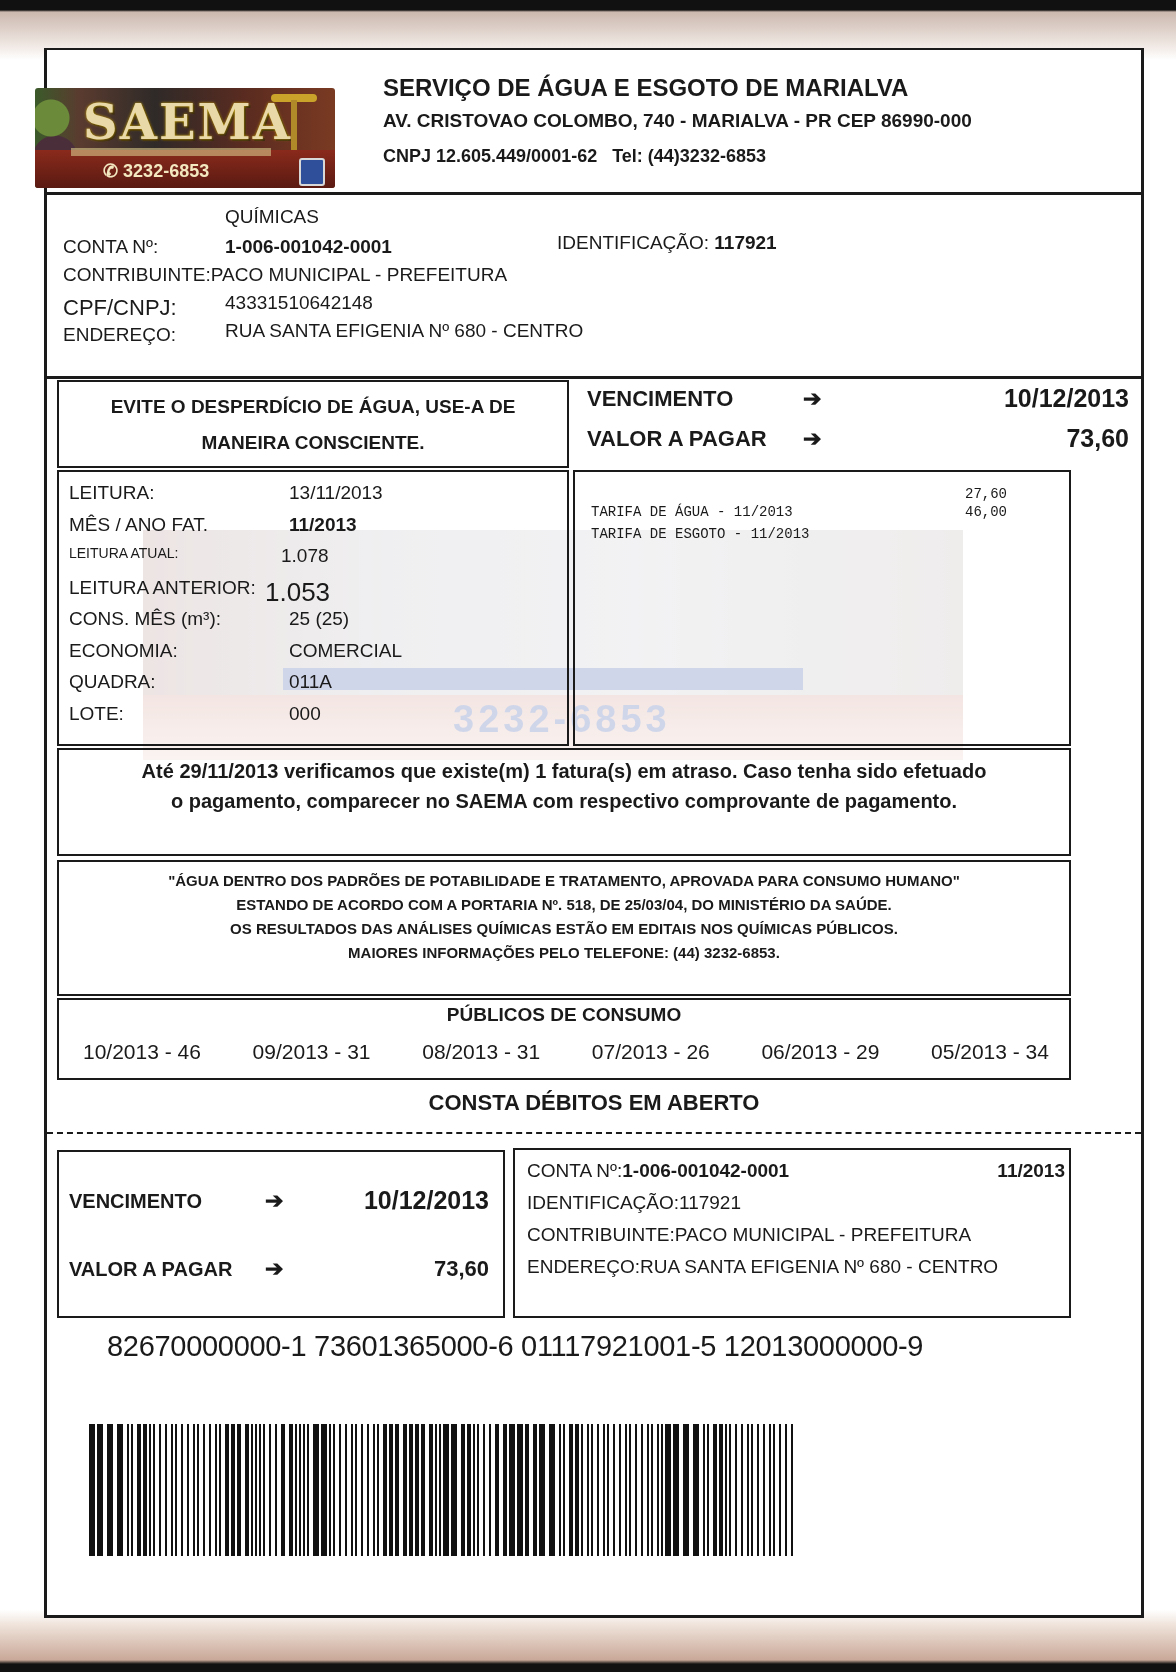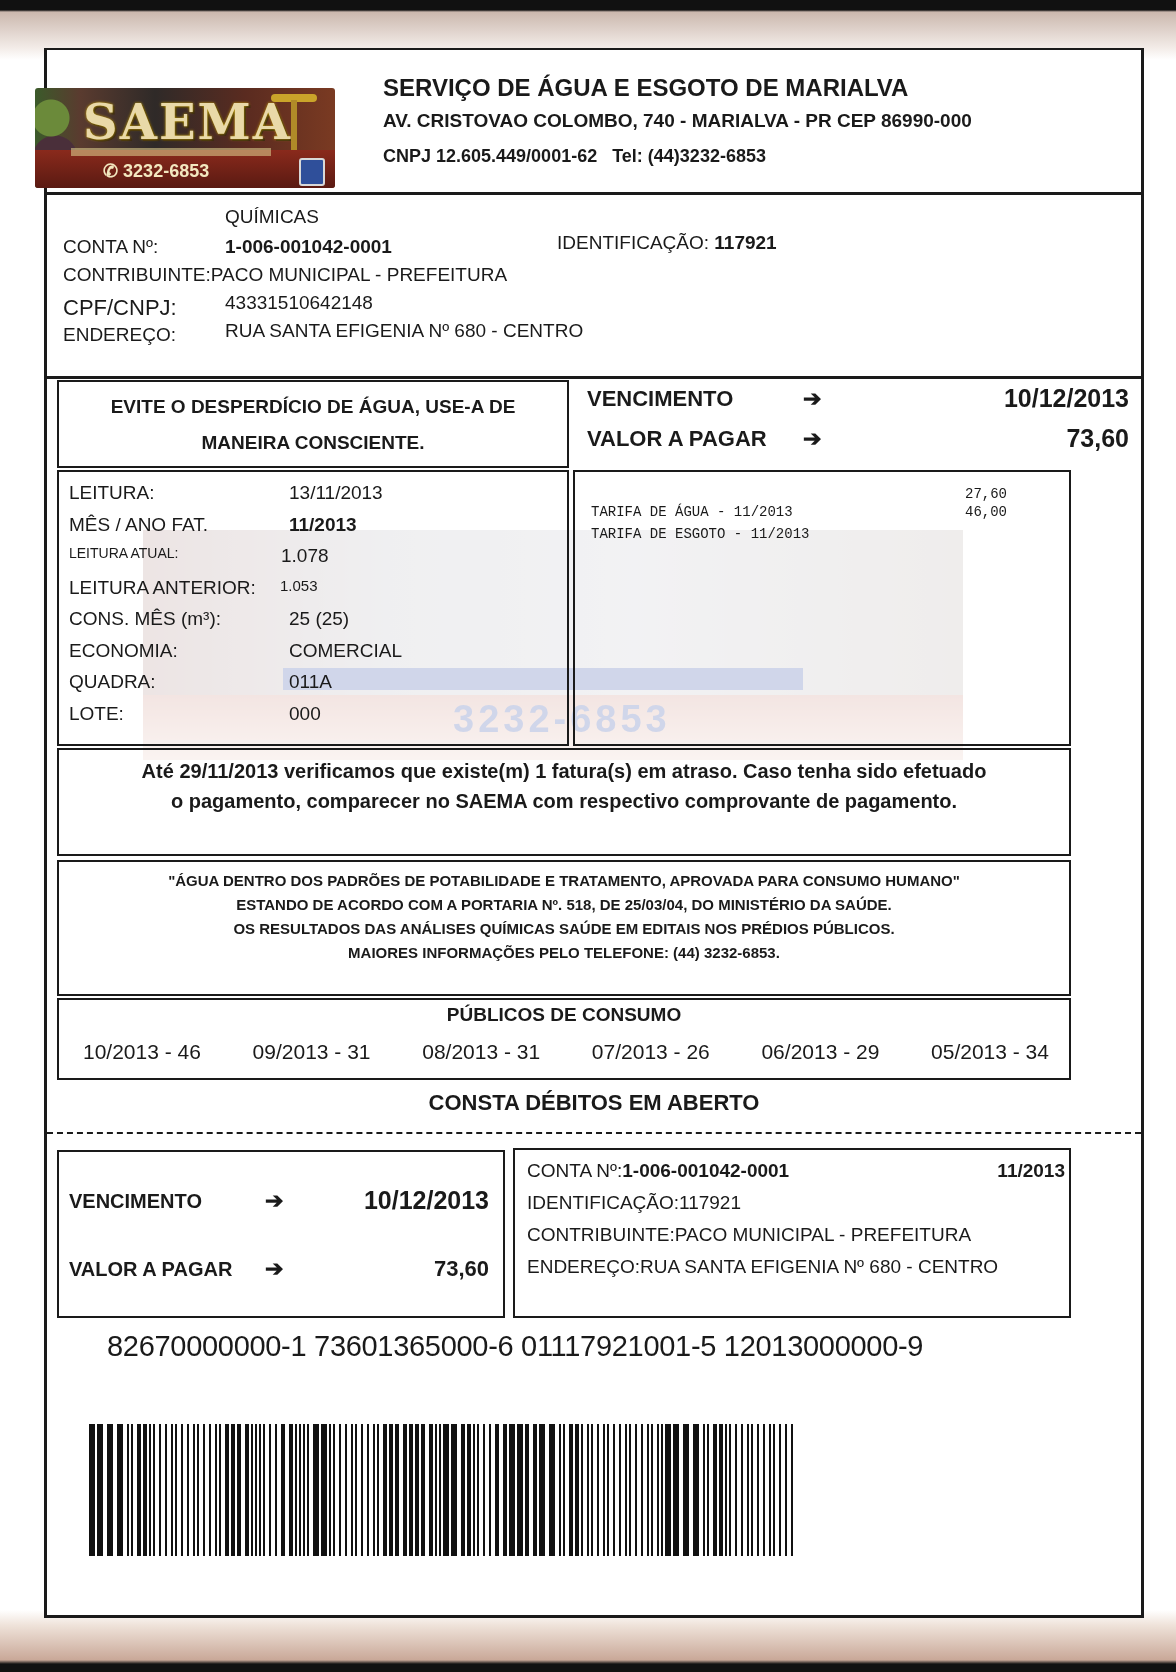--- a/index.html
+++ b/index.html
@@ -92,21 +92,21 @@
 
   <div class="box" style="left:10px; top:420px; width:512px; height:276px;">
     <div id="reading-rows">
         <div class="abs" style="left: 10px; top: 10px; font-size: 19px;">LEITURA:</div>
         <div class="abs" style="left: 230px; top: 10px; font-size: 19px;">13/11/2013</div>
         <div class="abs" style="left: 10px; top: 41.5px; font-size: 19px;">MÊS / ANO FAT.</div>
         <div class="abs b" style="left: 230px; top: 41.5px; font-size: 19px;">11/2013</div>
         <div class="abs" style="left: 10px; top: 73px; font-size: 14px;">LEITURA ATUAL:</div>
         <div class="abs" style="left: 222px; top: 73px; font-size: 19px;">1.078</div>
         <div class="abs" style="left: 10px; top: 104.5px; font-size: 19px;">LEITURA ANTERIOR:</div>
-        <div class="abs" style="left: 221px; top: 104.5px; font-size: 15px;">1.053</div>
+        <div class="abs" style="left: 206px; top: 104.5px; font-size: 26px;">1.053</div>
         <div class="abs" style="left: 10px; top: 136px; font-size: 19px;">CONS. MÊS (m³):</div>
         <div class="abs" style="left: 230px; top: 136px; font-size: 19px;">25 (25)</div>
         <div class="abs" style="left: 10px; top: 167.5px; font-size: 19px;">ECONOMIA:</div>
         <div class="abs" style="left: 230px; top: 167.5px; font-size: 19px;">COMERCIAL</div>
         <div class="abs" style="left: 10px; top: 199px; font-size: 19px;">QUADRA:</div>
         <div class="abs" style="left: 230px; top: 199px; font-size: 19px;">011A</div>
         <div class="abs" style="left: 10px; top: 230.5px; font-size: 19px;">LOTE:</div>
         <div class="abs" style="left: 230px; top: 230.5px; font-size: 19px;">000</div>
       </div>
   </div>
@@ -121,21 +121,21 @@
   </div>
 
   <div class="box" style="left:10px; top:698px; width:1014px; height:108px;">
     <div class="abs b" style="left:0; right:0; top:10px; text-align:center; font-size:20px;">Até 29/11/2013 verificamos que existe(m) 1 fatura(s) em atraso. Caso tenha sido efetuado</div>
     <div class="abs b" style="left:0; right:0; top:40px; text-align:center; font-size:20px;">o pagamento, comparecer no SAEMA com respectivo comprovante de pagamento.</div>
   </div>
 
   <div class="box" style="left:10px; top:810px; width:1014px; height:136px;">
     <div class="abs b" style="left:0; right:0; top:10px; text-align:center; font-size:15px;">"ÁGUA DENTRO DOS PADRÕES DE POTABILIDADE E TRATAMENTO, APROVADA PARA CONSUMO HUMANO"</div>
     <div class="abs b" style="left:0; right:0; top:34px; text-align:center; font-size:15px;">ESTANDO DE ACORDO COM A PORTARIA Nº. 518, DE 25/03/04, DO MINISTÉRIO DA SAÚDE.</div>
-    <div class="abs b" style="left:0; right:0; top:58px; text-align:center; font-size:15px;">OS RESULTADOS DAS ANÁLISES QUÍMICAS SAÚDE EM EDITAIS NOS PRÉDIOS PÚBLICOS.</div>
+    <div class="abs b" style="left:0; right:0; top:58px; text-align:center; font-size:15px;">OS RESULTADOS DAS ANÁLISES QUÍMICAS ESTÃO EM EDITAIS NOS QUÍMICAS PÚBLICOS.</div>
     <div class="abs b" style="left:0; right:0; top:82px; text-align:center; font-size:15px;">MAIORES INFORMAÇÕES PELO TELEFONE: (44) 3232-6853.</div>
   </div>
 
   <div class="box" style="left:10px; top:948px; width:1014px; height:82px;">
     <div class="abs b" style="left:0; right:0; top:4px; text-align:center; font-size:19px;">PÚBLICOS DE CONSUMO</div>
     <div class="abs" style="left:24px; right:20px; top:40px; font-size:21px; display:flex; justify-content:space-between;" id="history-items">
         <span>10/2013 - 46</span>
         <span>09/2013 - 31</span>
         <span>08/2013 - 31</span>
         <span>07/2013 - 26</span>

